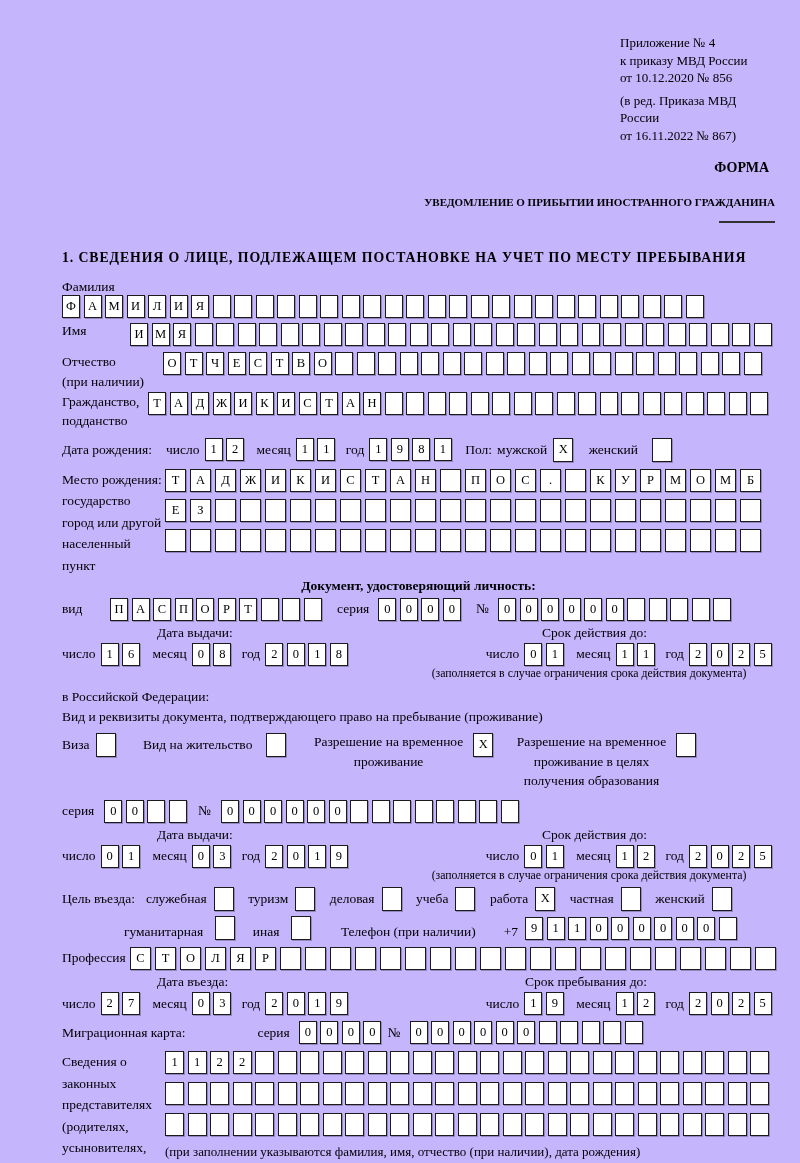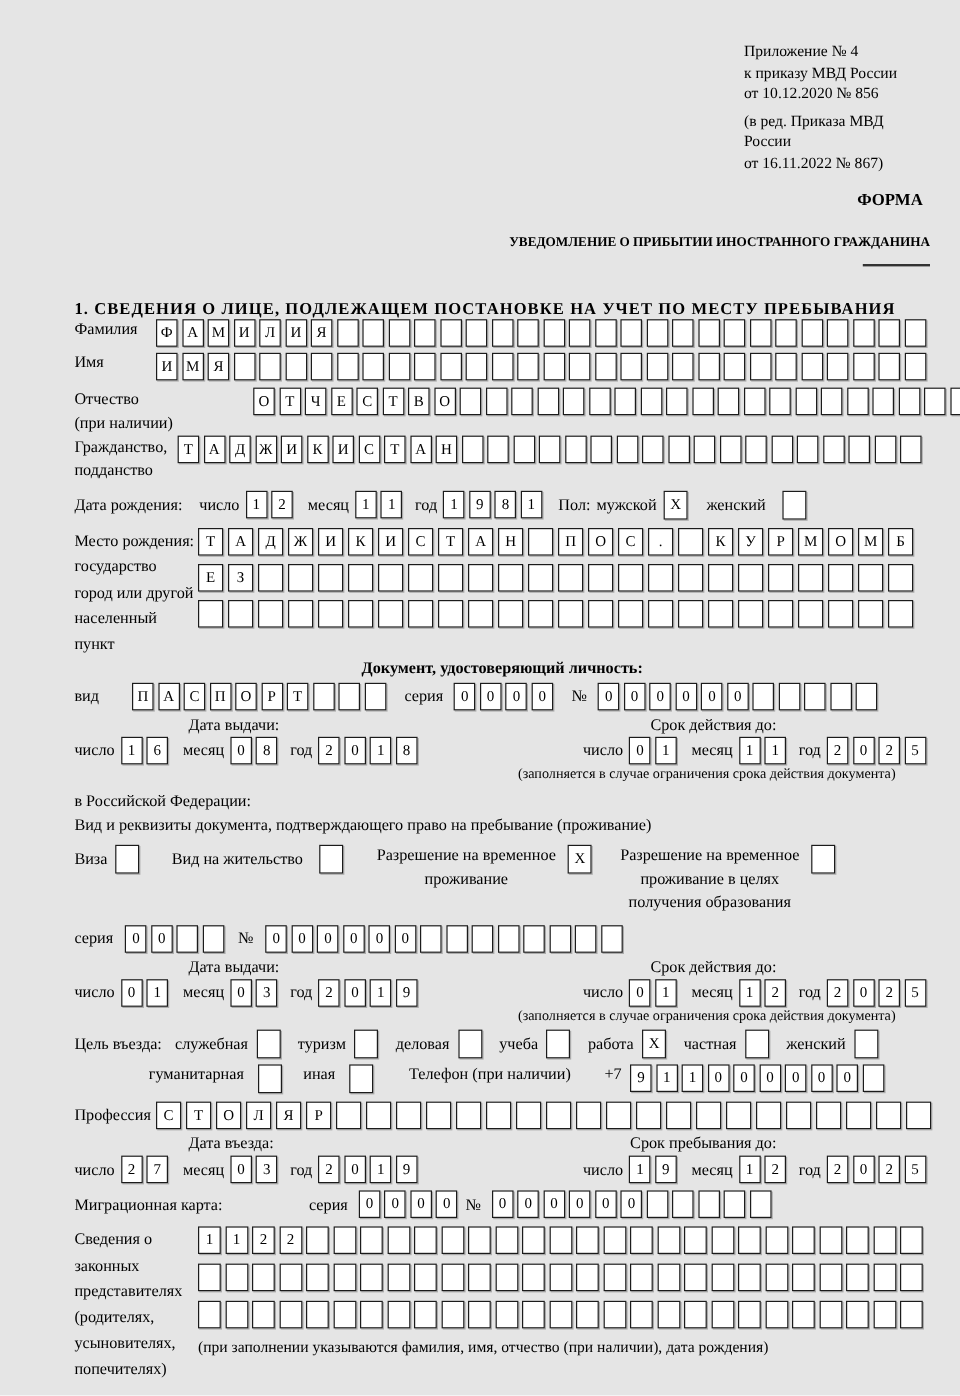--- a/index.html
+++ b/index.html
@@ -1,18 +1,18 @@
 <!DOCTYPE html>
 <html><head>
 <meta charset="utf-8">
 <style>
   html,body{margin:0;padding:0;background:#fff;}
   .page{
     position:relative;width:800px;height:1163px;box-sizing:border-box;
-    padding:34px 25px 0 62px;background:#e5e5e5;color:#000;
+    padding:34px 25px 0 62px;background:#c4b5fd;color:#000;
     font-family:"Liberation Serif","DejaVu Serif",serif;font-size:13.5px;
     overflow:hidden;
   }
   
   .appendix{margin-left:558px;font-size:13px;line-height:1.35;}
   .appendix .rev{margin-top:5px;}
   .forma{text-align:right;font-weight:bold;font-size:14px;margin-top:16px;padding-right:6px;}
   
   .title{ text-align:right;font-weight:bold;font-size:11px;line-height:1.55;margin-top:18px;}
   .title-underline{display:inline-block;width:56px;border-bottom:2px solid #333;height:1px;margin-left:10px;}
@@ -25,24 +25,24 @@
   .cell{
     box-sizing:border-box;display:inline-block;width:18px;height:23px;
     border:1.5px solid #1b1b1b;margin-right:3.5px;text-align:center;
     font-size:12.5px;line-height:20px;box-shadow:1px 1px 0 rgba(0,0,0,0.25);
     background:#fff;flex:0 0 auto;
   }
   .cells.wide .cell{width:21px;margin-right:4px;}
   .cells.mid .cell{width:19px;}
   .cells.box .cell{width:20px;height:24px;}
   
-  .r-lastname{}
+  .r-lastname{margin-top:13px;flex-direction:column;}
   .r-lastname .lbl,.r-firstname .lbl{width:68px;}
   .r-firstname{margin-top:5px;}
-  .r-middlename{margin-top:6px;gap:48px;}
+  .r-middlename{margin-top:6px;}
   .r-middlename .lbl{width:101px;}
   .r-citizenship .lbl{width:86px;}
   .r-birthdate{margin-top:7px;align-items:center;}
   .dg{display:flex;align-items:center;}
   .dg .t{margin-right:5px;}
   .dg .t2{margin-left:9px;}
   .dg .t3{margin-left:7px;}
   .r-birthplace{margin-top:7px;}
   .r-birthplace .lbl{width:103px;line-height:1.6;}
   .bp-rows .cells{margin-bottom:7px;}
@@ -58,21 +58,21 @@
   .r-intro{margin-top:7px;line-height:1.5;}
   .r-resopts{margin-top:5px;}
   .opt-simple{display:flex;align-items:center;}
   .opt-stack{text-align:center;line-height:1.45;}
   .r-resopts .cells{margin-left:10px;margin-top:1px;}
   .gap20{margin-left:20px;}
   .gap24{margin-left:24px;}
   .r-series2{margin-top:9px;align-items:center;}
   .r-purpose{margin-top:5px;align-items:center;}
   .r-purpose .optlbl{margin-left:11px;margin-right:7px;}
-  .r-purpose2{margin-top:5px;align-items:flex-start;margin-left:62px;}
+  .r-purpose2{margin-top:5px;align-items:flex-end;margin-left:62px;}
   .r-profession{margin-top:7px;}
   .r-profession .lbl{width:68px;padding-top:3px;}
   .r-migration{margin-top:6px;align-items:center;}
   .r-reps{margin-top:7px;}
   .r-reps .lbl{width:103px;line-height:1.6;}
   .reps-rows .cells{margin-bottom:8px;}
   .note-bottom{margin-left:100px;font-size:13px;margin-top:2px;}
 </style>
 </head>
 <body>

